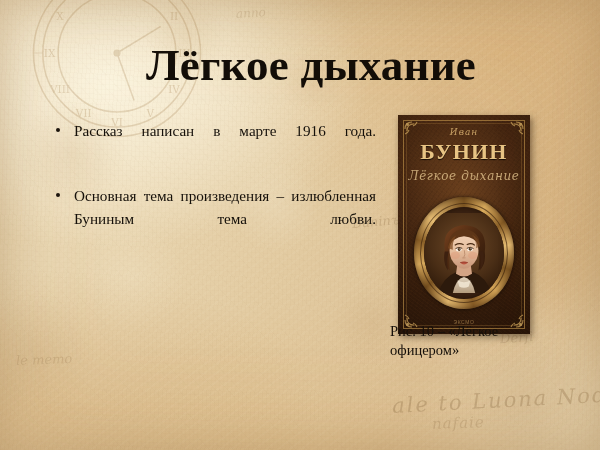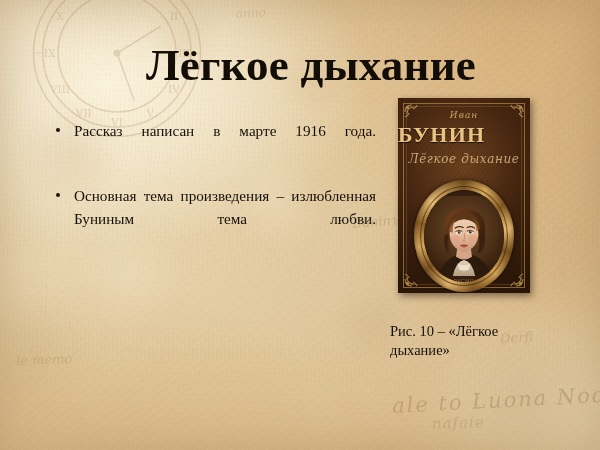--- a/index.html
+++ b/index.html
@@ -153,23 +153,23 @@
     content: "";
     display: inline-block;
     width: 100%;
     height: 0;
   }
 
   
   .figure {
     position: absolute;
     left: 398px;
-    top: 98px;
+    top: 115px;
     width: 132px;
-    height: 195px;
+    height: 219px;
   }
   .book-cover {
     position: absolute;
     inset: 0;
     background:
       radial-gradient(ellipse 90% 70% at 50% 36%, rgba(116,70,32,0.85) 0%, rgba(70,38,16,0.5) 55%, rgba(40,21,9,0.75) 100%),
       linear-gradient(152deg, #4a2a12 0%, #3a2010 38%, #2d1809 68%, #241307 100%);
     box-shadow: 2px 3px 7px rgba(50,32,14,0.55);
     overflow: hidden;
   }
@@ -218,21 +218,21 @@
     font-family: "DejaVu Serif", serif;
     font-style: italic;
     font-size: 9px;
     letter-spacing: 1px;
     color: #d8b070;
     opacity: 0.88;
   }
   .book-author-last {
     position: absolute;
     left: 0; right: 0; top: 24px;
-    text-align: left;
+    text-align: center;
     font-family: "Liberation Serif", "DejaVu Serif", serif;
     font-weight: 700;
     font-size: 22px;
     letter-spacing: 1.2px;
     color: #e8c484;
     text-shadow: 0 1px 1px rgba(0,0,0,0.75);
   }
   .book-title-script {
     position: absolute;
     left: 0; right: 0; top: 54px;
@@ -492,18 +492,18 @@
           </div>
         </div>
 
         <div class="book-publisher">ЭКСМО</div>
       </div>
     </div>
 
     <div class="figure-caption">
       <span>Рис. 10 – «Лёгкое</span>
       <br>
-      <span>дыхание»</span>
+      <span>офицером»</span>
     </div>
   </div>
 
   <div class="vignette"></div>
 </div>
 
 </body></html>

